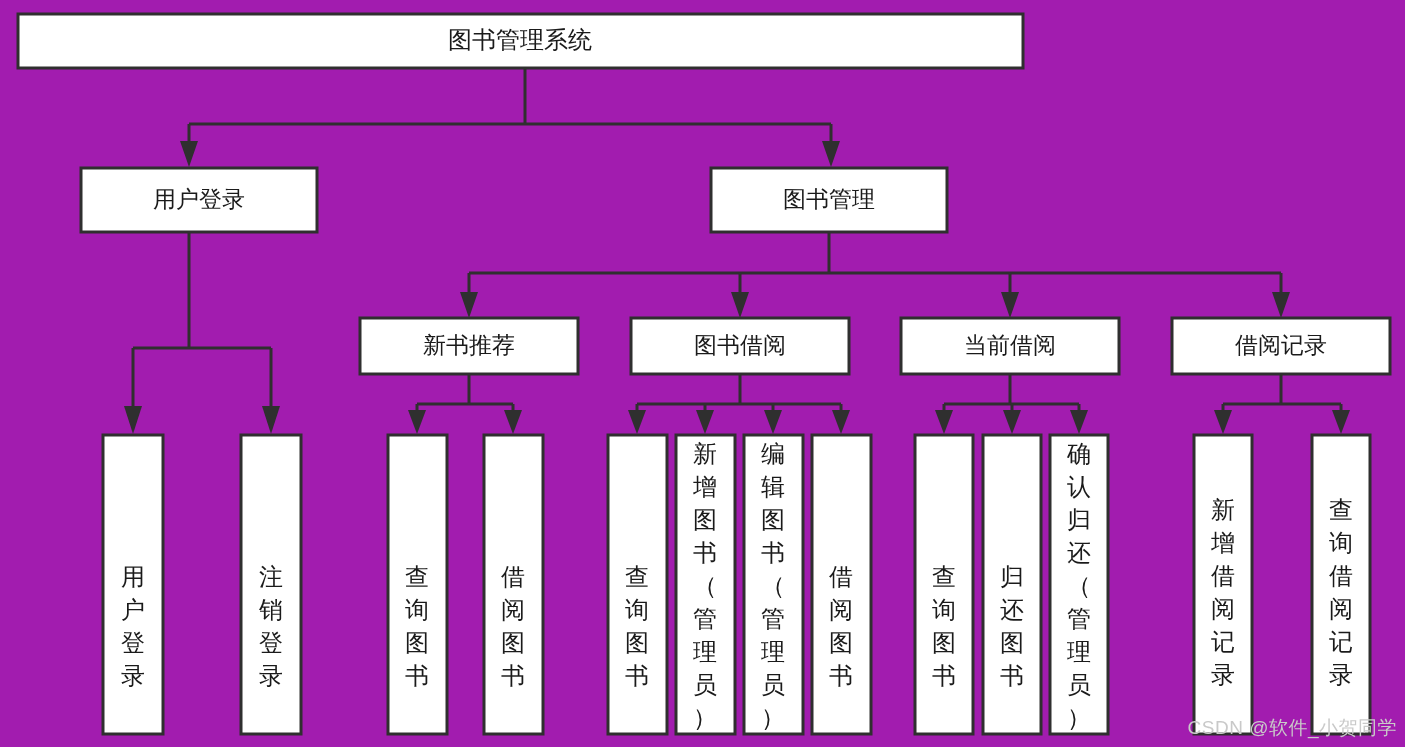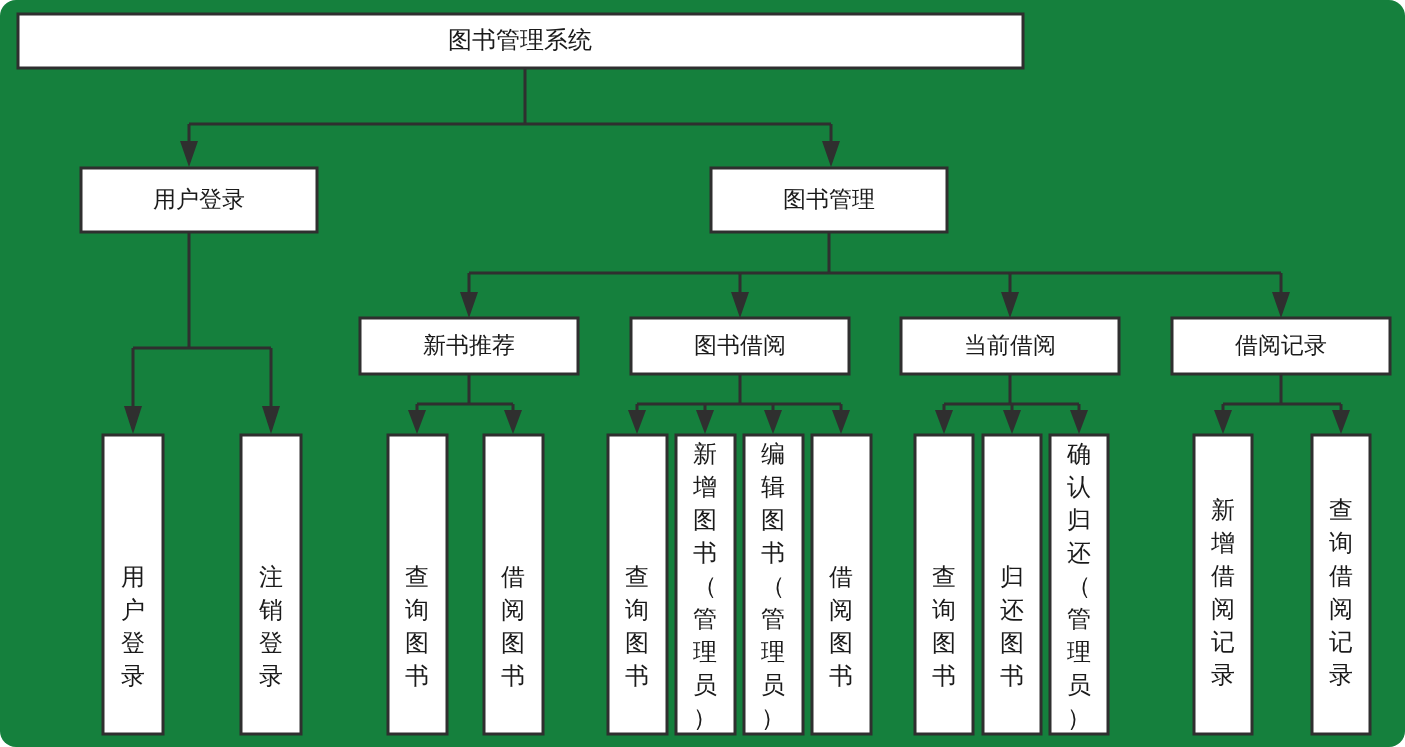--- a/index.html
+++ b/index.html
@@ -10,22 +10,21 @@
   body {
     width: 1405px;
     height: 747px;
     font-family: "Liberation Sans", "DejaVu Sans", sans-serif;
     overflow: hidden;
   }
   #diagram-root {
     position: relative;
     width: 1405px;
     height: 747px;
-    background: #15803d;
-    border-radius: 16px;
+    background: #a21caf;
   }
   svg#flow {
     position: absolute;
     top: 0;
     left: 0;
     width: 1405px;
     height: 747px;
   }
   .node-box {
     fill: #ffffff;
@@ -226,14 +225,15 @@
       <rect class="node-box" x="1194" y="435" width="58" height="299"></rect>
       <text class="vlabel" x="1223" y="518"><tspan x="1223" dy="0">新</tspan><tspan x="1223" dy="33">增</tspan><tspan x="1223" dy="33">借</tspan><tspan x="1223" dy="33">阅</tspan><tspan x="1223" dy="33">记</tspan><tspan x="1223" dy="33">录</tspan></text>
     </g>
     <g>
       <rect class="node-box" x="1312" y="435" width="58" height="299"></rect>
       <text class="vlabel" x="1341" y="518"><tspan x="1341" dy="0">查</tspan><tspan x="1341" dy="33">询</tspan><tspan x="1341" dy="33">借</tspan><tspan x="1341" dy="33">阅</tspan><tspan x="1341" dy="33">记</tspan><tspan x="1341" dy="33">录</tspan></text>
     </g>
 
   </svg>
 
+  <div class="watermark">CSDN @软件_小贺同学</div>
 
 </div>
 
 </body></html>

